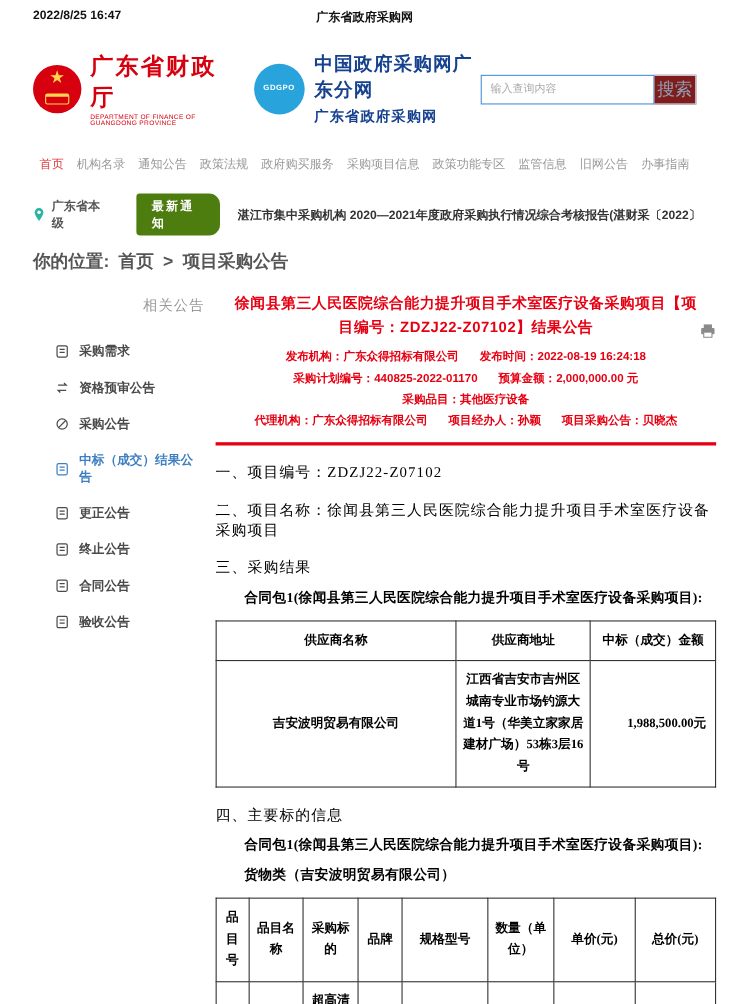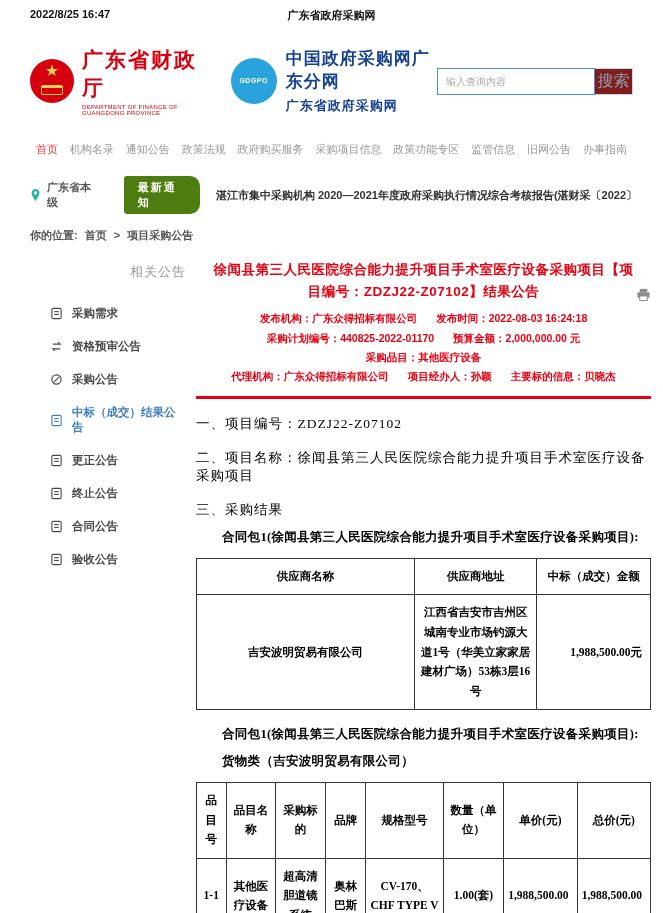--- a/index.html
+++ b/index.html
@@ -34,21 +34,21 @@
   .nav .nav-item { cursor:pointer; white-space:nowrap; }
   .nav .nav-item.active { color:#e03c3c; }
   
   .notice-bar { display:flex; align-items:center; padding:9px 30px 4px; }
   .pin { width:11px; height:14px; margin-right:6px; flex:0 0 auto; }
   .region { font-size:11px; font-weight:bold; color:#555; }
   .badge { margin-left:26px; background:#4d7c0f; color:#fff; font-size:11px; font-weight:bold;
            padding:4px 14px; border-radius:3px 10px 10px 3px; letter-spacing:2px; }
   .notice-text { margin-left:16px; font-size:11px; font-weight:bold; color:#333; white-space:nowrap; overflow:hidden; }
   
-  .breadcrumb { padding:10px 30px 6px; font-size:11px; font-weight:bold; color:#555; }
+  .breadcrumb { padding:10px 30px 6px; font-size:16px; font-weight:bold; color:#555; }
   .breadcrumb span { margin-right:4px; }
   
   .content { display:flex; align-items:flex-start; padding:4px 8px 20px 30px; }
   .sidebar { width:156px; flex:0 0 auto; }
   .sidebar-title { text-align:right; color:#9a9a9a; font-size:13px; padding:10px 0 16px; letter-spacing:1px; }
   .sidebar-item { display:flex; align-items:center; gap:9px; padding:9px 0 9px 20px; font-size:11.5px; font-weight:bold; color:#4a4a4a; cursor:pointer; }
   .sidebar-item.active { color:#3e7fc1; }
   .sidebar-item svg { flex:0 0 auto; }
   
   .main { flex:1; padding:0 4px 0 10px; }
@@ -201,31 +201,31 @@
       <svg class="print-icon" viewBox="0 0 16 15">
         <rect x="4" y="1" width="8" height="3.5" fill="#8a8a8a"></rect>
         <rect x="1.5" y="4.5" width="13" height="6" rx="1" fill="#8a8a8a"></rect>
         <rect x="4" y="8.5" width="8" height="5" fill="#fff" stroke="#8a8a8a"></rect>
       </svg>
     </div>
 
     <div class="meta">
       <div>
         <span class="pair"><span>发布机构：</span><span>广东众得招标有限公司</span></span>
-        <span class="pair"><span>发布时间：</span><span>2022-08-03 16:24:18</span></span>
+        <span class="pair"><span>发布时间：</span><span>2022-08-19 16:24:18</span></span>
       </div>
       <div>
         <span class="pair"><span>采购计划编号：</span><span>440825-2022-01170</span></span>
         <span class="pair"><span>预算金额：</span><span>2,000,000.00 元</span></span>
         <span class="pair"><span>采购品目：</span><span>其他医疗设备</span></span>
       </div>
       <div>
         <span class="pair"><span>代理机构：</span><span>广东众得招标有限公司</span></span>
         <span class="pair"><span>项目经办人：</span><span>孙颖</span></span>
-        <span class="pair"><span>主要标的信息：</span><span>贝晓杰</span></span>
+        <span class="pair"><span>项目采购公告：</span><span>贝晓杰</span></span>
       </div>
     </div>
 
     <div class="red-rule"></div>
 
     <div class="body">
       <div class="sec-heading">一、项目编号：ZDZJ22-Z07102</div>
       <div class="sec-heading">二、项目名称：徐闻县第三人民医院综合能力提升项目手术室医疗设备采购项目</div>
       <div class="sec-heading">三、采购结果</div>
       <div class="indent-line">合同包1(徐闻县第三人民医院综合能力提升项目手术室医疗设备采购项目):</div>
@@ -243,20 +243,21 @@
           <th>中标（成交）金额</th>
         </tr>
         <tr>
           <td>吉安波明贸易有限公司</td>
           <td>江西省吉安市吉州区城南专业市场钓源大道1号（华美立家家居建材广场）53栋3层16号</td>
           <td class="num">1,988,500.00元</td>
         </tr>
       </tbody>
         </table>
 
+      <div class="sec-heading">四、主要标的信息</div>
       <div class="indent-line">合同包1(徐闻县第三人民医院综合能力提升项目手术室医疗设备采购项目):</div>
       <div class="indent-line">货物类（吉安波明贸易有限公司）</div>
 
       <table>
         <colgroup>
             <col style="width:7%">
             <col style="width:12.5%">
             <col style="width:12.5%">
             <col style="width:10%">
             <col style="width:19%">

